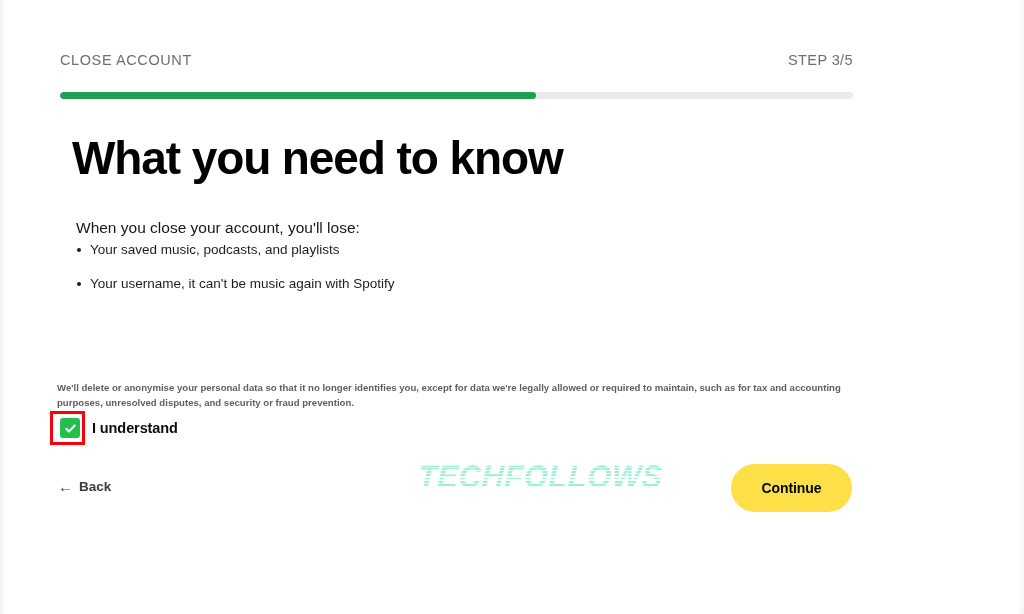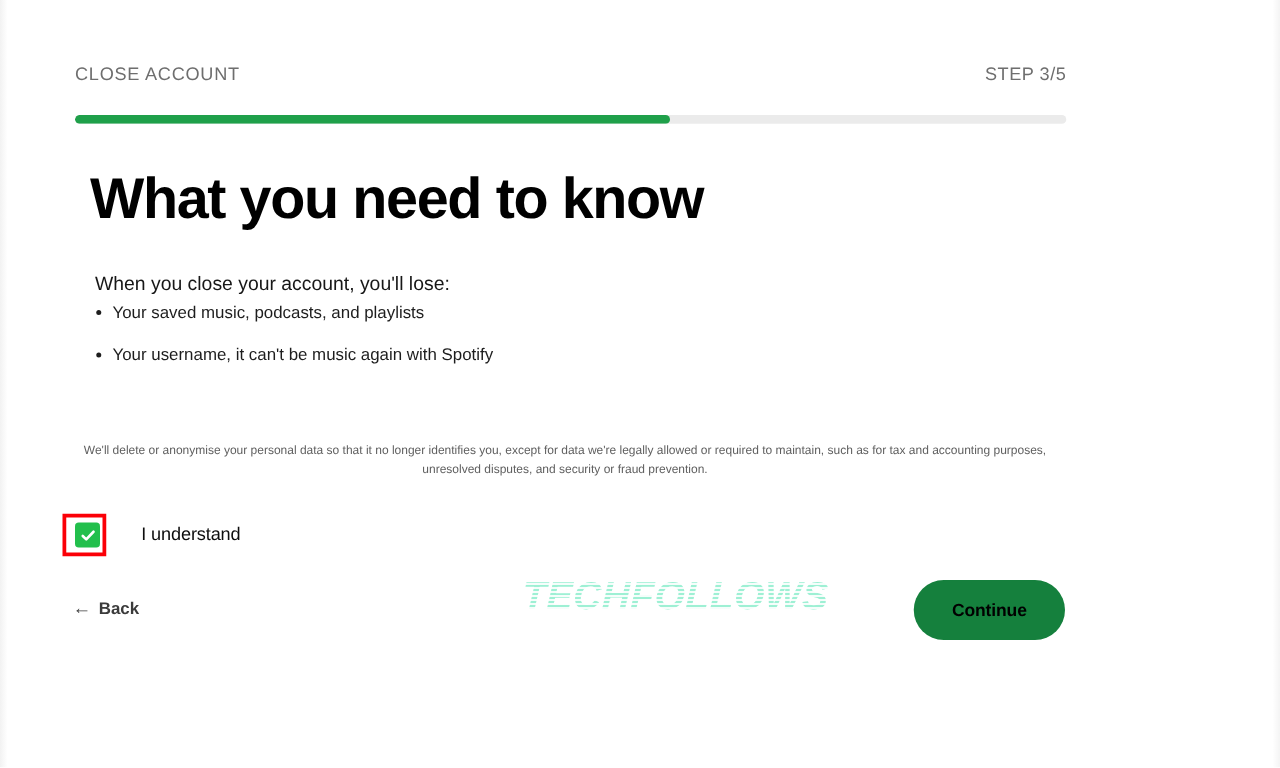--- a/index.html
+++ b/index.html
@@ -134,28 +134,27 @@
     width: 4px;
     height: 4px;
     border-radius: 50%;
     background: #1d1d1d;
   }
 
   
   .fine-print {
     position: absolute;
     left: -3px;
-    top: 353px;
+    top: 380px;
     margin: 0;
     width: 790px;
     font-size: 9.6px;
     line-height: 15px;
     color: #5f5f5f;
-    font-weight: 400;
-    text-align: center;
+    font-weight: 700;
   }
 
   
   .consent-row {
     position: absolute;
     left: 0;
     top: 418px;
     display: flex;
     align-items: center;
   }
@@ -175,23 +174,23 @@
     height: 20px;
     border-radius: 3px;
     background: #22bf4c;
     display: flex;
     align-items: center;
     justify-content: center;
     flex: 0 0 auto;
   }
   .checkbox svg { display: block; }
   .consent-label {
-    margin-left: 33px;
+    margin-left: 12px;
     font-size: 14.5px;
-    font-weight: 400;
+    font-weight: 700;
     color: #0d0d0d;
     letter-spacing: -0.1px;
   }
 
   
   .back-link {
     position: absolute;
     left: -2px;
     top: 479px;
     display: flex;
@@ -312,21 +311,21 @@
         </span>
       </div>
       <span class="consent-label">I understand</span>
     </div>
 
     <a class="back-link" href="#">
       <span class="back-arrow">←</span>
       <span>Back</span>
     </a>
 
-    <button class="continue-btn" style="background: #15803d;">Continue</button>
+    <button class="continue-btn" style="background: #fde047;">Continue</button>
 
   </div>
 
   <div class="watermark" style="color: rgb(158, 240, 212);">
     <span class="wm-text">TECHFOLLOWS</span>
   </div>
 
 </div>
 
 </body></html>

